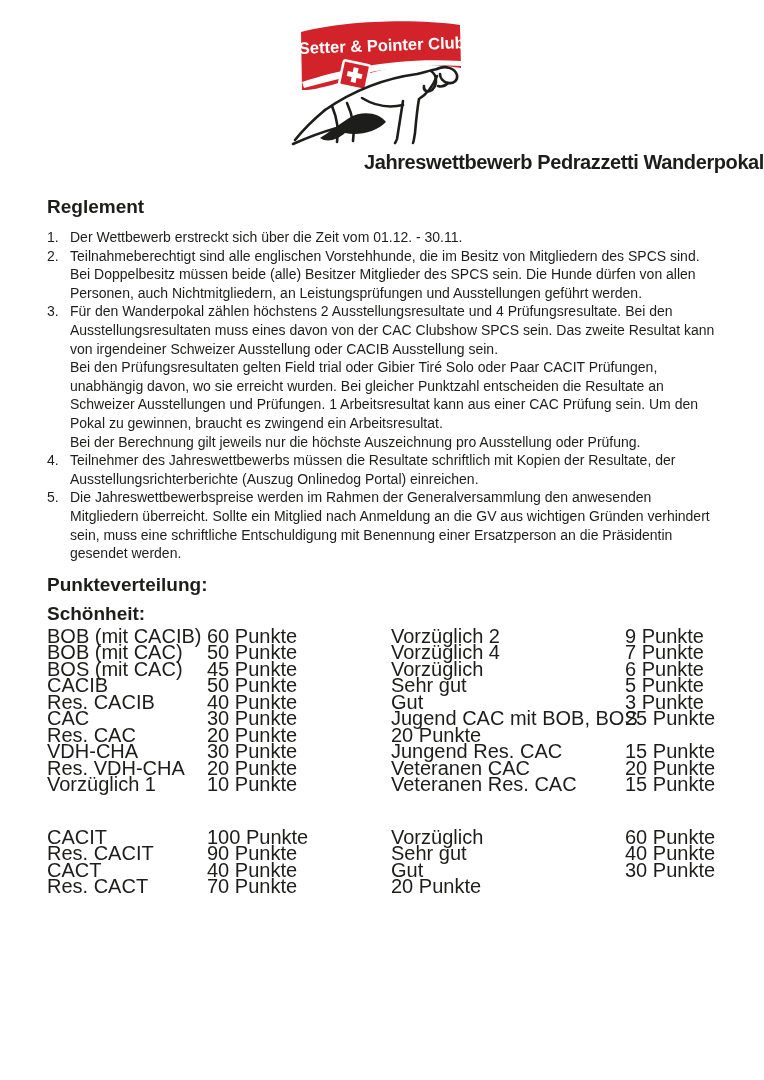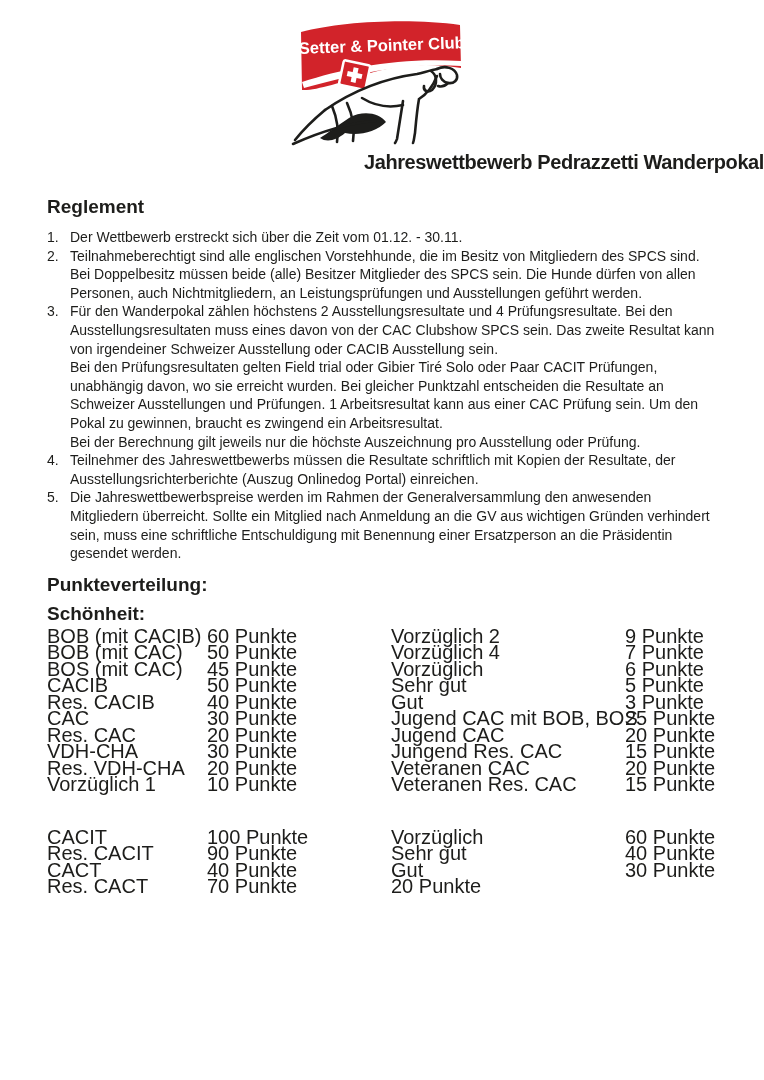--- a/index.html
+++ b/index.html
@@ -174,21 +174,20 @@
               <span class="pl1">CAC</span>
               <span class="pp1">30 Punkte</span>
               <span class="sp"></span>
               <span class="pl2">Jugend CAC mit BOB, BOS</span>
               <span class="pp2">25 Punkte</span>
             </div>
             <div class="points-row">
               <span class="pl1">Res. CAC</span>
               <span class="pp1">20 Punkte</span>
               <span class="sp"></span>
-              <span class="pl2">Jugend CAC</span>
               <span class="pp2">20 Punkte</span>
             </div>
             <div class="points-row">
               <span class="pl1">VDH-CHA</span>
               <span class="pp1">30 Punkte</span>
               <span class="sp"></span>
               <span class="pl2">Jungend Res. CAC</span>
               <span class="pp2">15 Punkte</span>
             </div>
             <div class="points-row">

